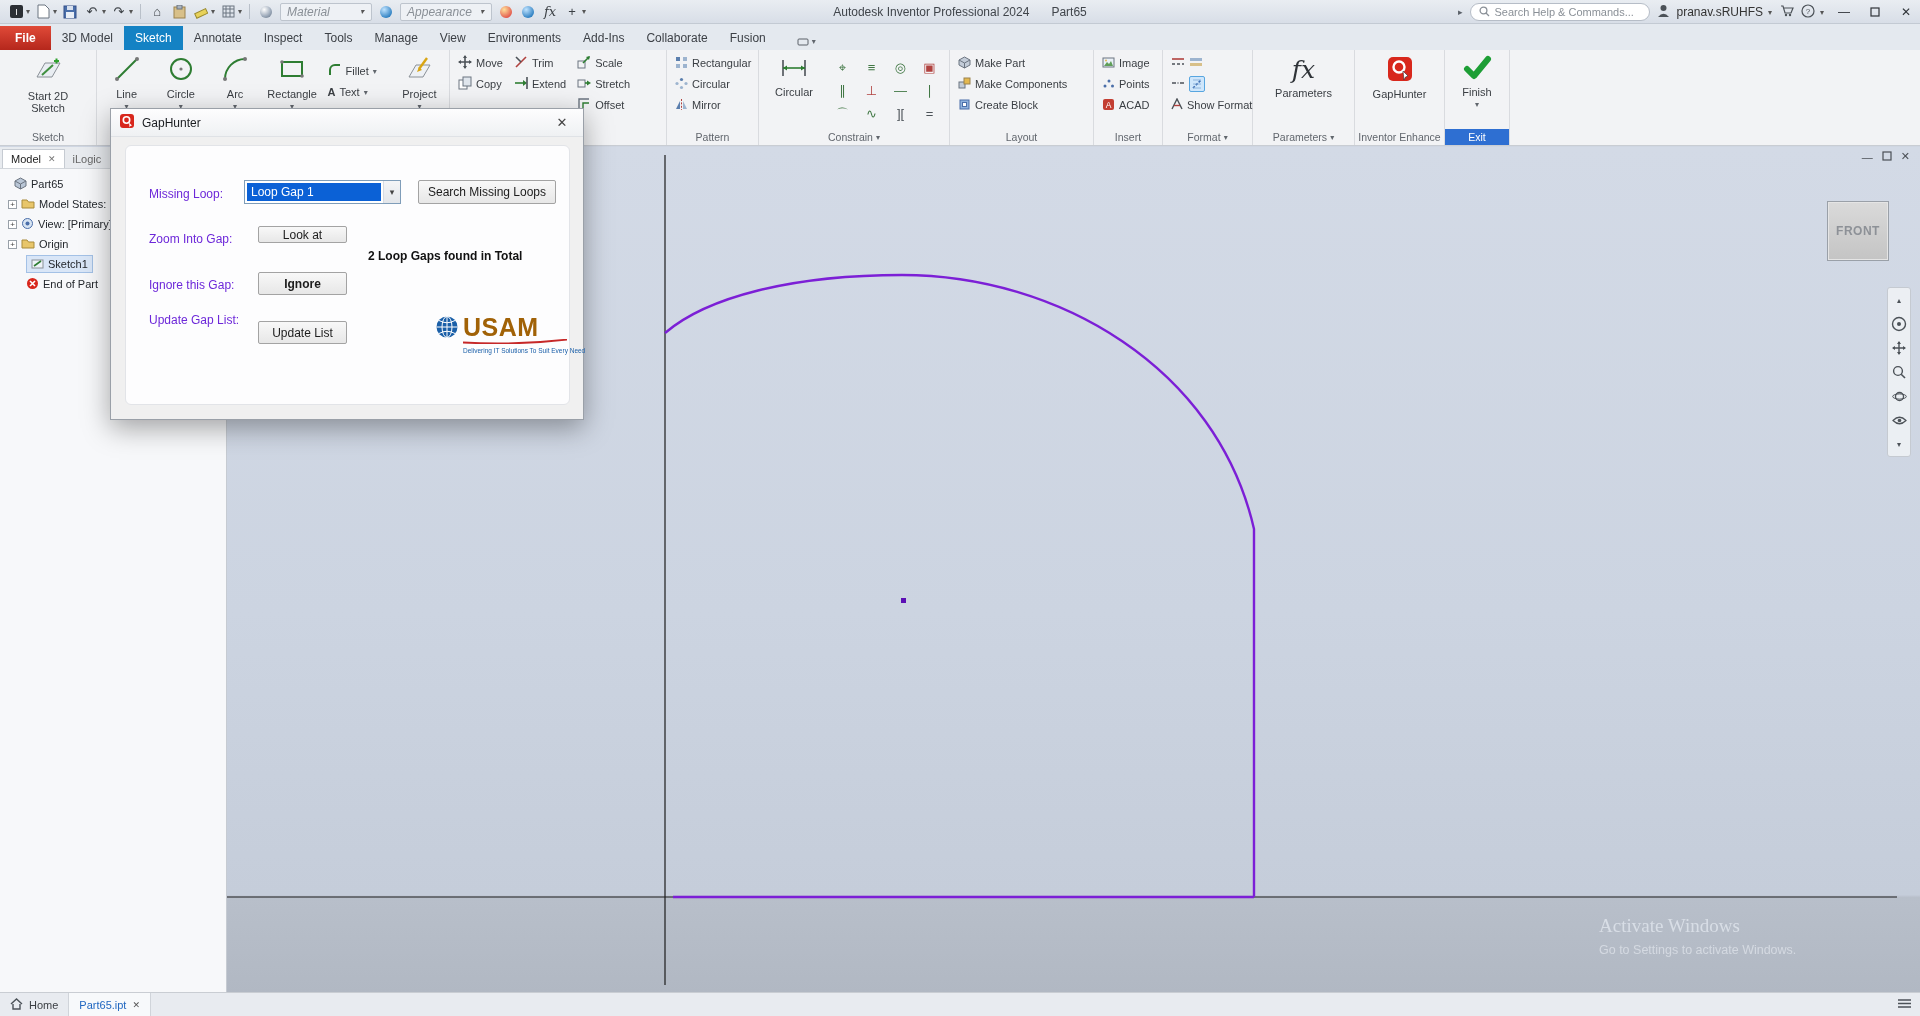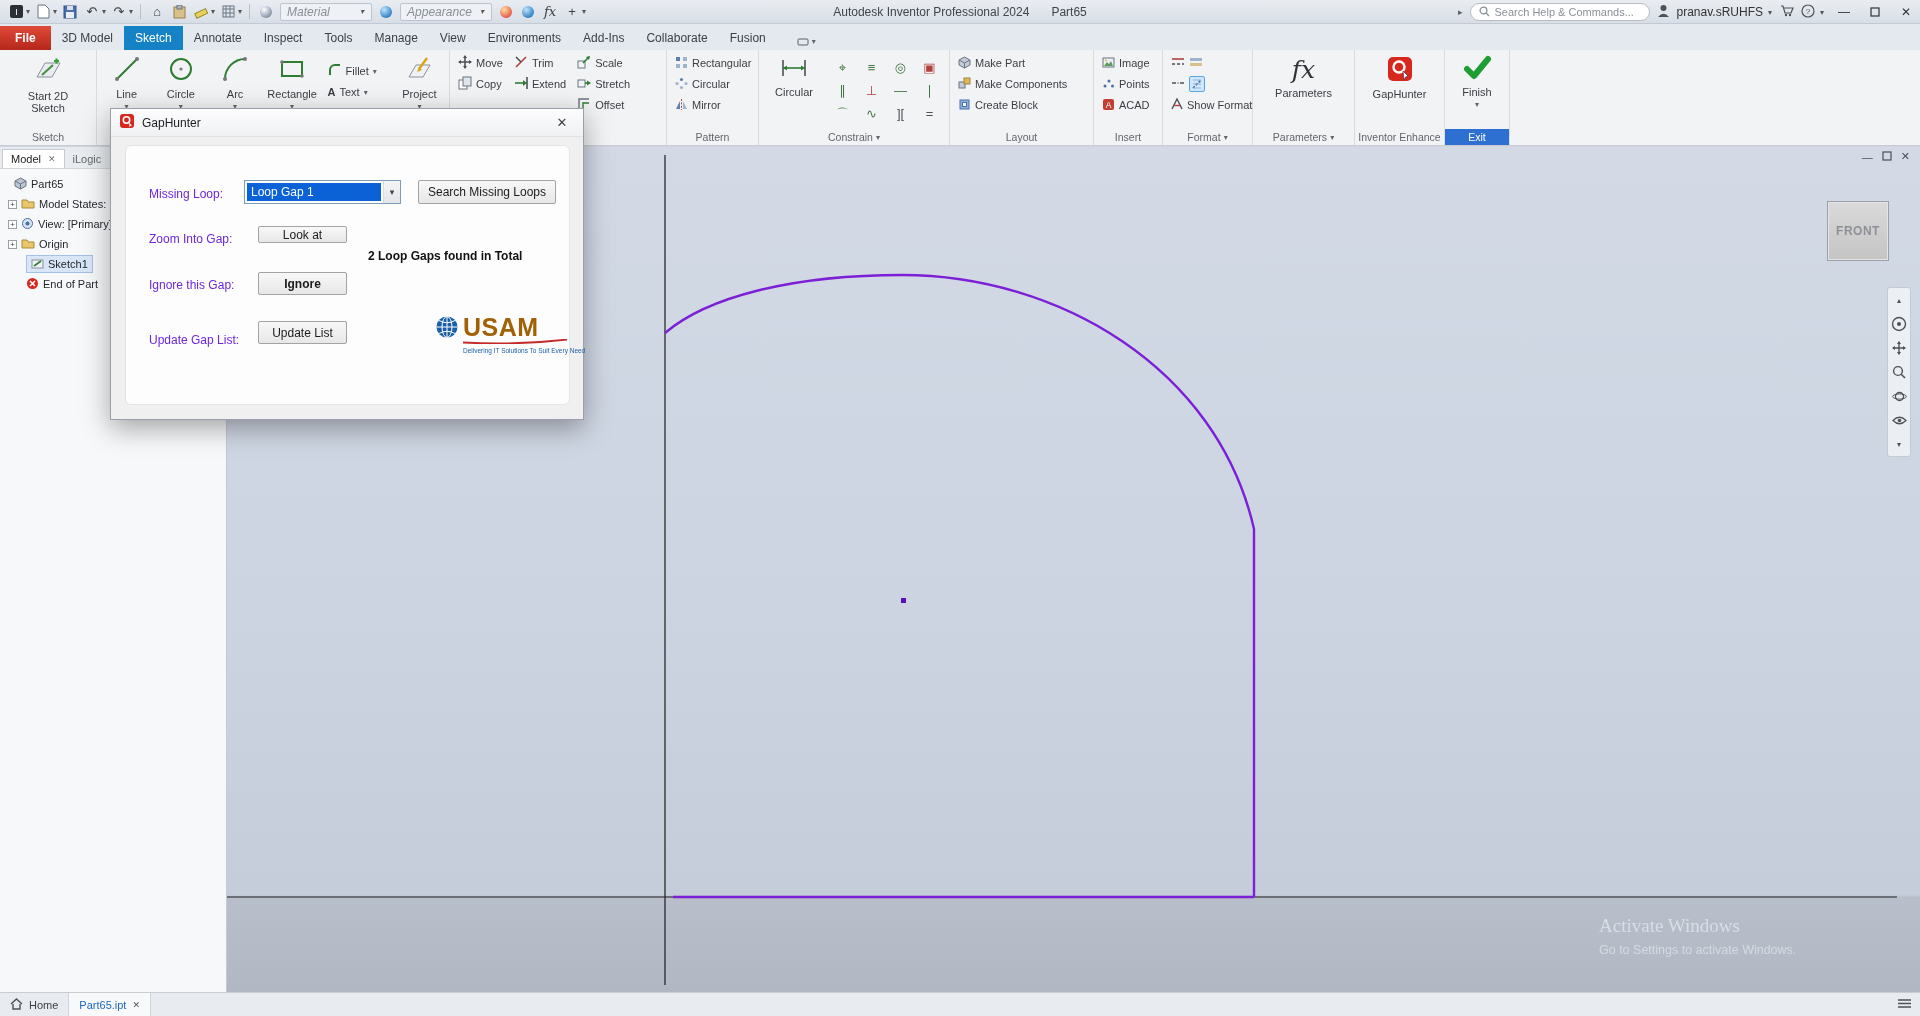--- a/index.html
+++ b/index.html
@@ -765,21 +765,21 @@
     </div>
     <div class="btn" style="left:307px;top:71px;width:138px;height:24px;">Search Missing Loops</div>
 
     <span class="dlg-label" style="left:38px;top:123px;">Zoom Into Gap:</span>
     <div class="btn" style="left:147px;top:117px;width:89px;height:17px;">Look at</div>
     <span class="total-text">2 Loop Gaps found in Total</span>
 
     <span class="dlg-label" style="left:38px;top:169px;">Ignore this Gap:</span>
     <div class="btn" style="left:147px;top:163px;width:89px;height:23px;font-weight:bold;">Ignore</div>
 
-    <span class="dlg-label" style="left:38px;top:224px;">Update Gap List:</span>
+    <span class="dlg-label" style="left:38px;top:204px;">Update Gap List:</span>
     <div class="btn" style="left:147px;top:212px;width:89px;height:23px;">Update List</div>
 
     <div class="usam">
       <span><svg width="24" height="24">
             <circle cx="12" cy="12" r="10.5" fill="#1a5fa8"></circle>
             <path d="M1.5 12 H22.5 M12 1.5 V22.5 M4 5.5 Q12 10 20 5.5 M4 18.5 Q12 14 20 18.5" stroke="#fff" stroke-width="1" fill="none"></path>
             <ellipse cx="12" cy="12" rx="5" ry="10.5" fill="none" stroke="#fff" stroke-width="1"></ellipse>
           </svg></span>
       <span class="usam-body">
         <span class="usam-text">USAM</span>

